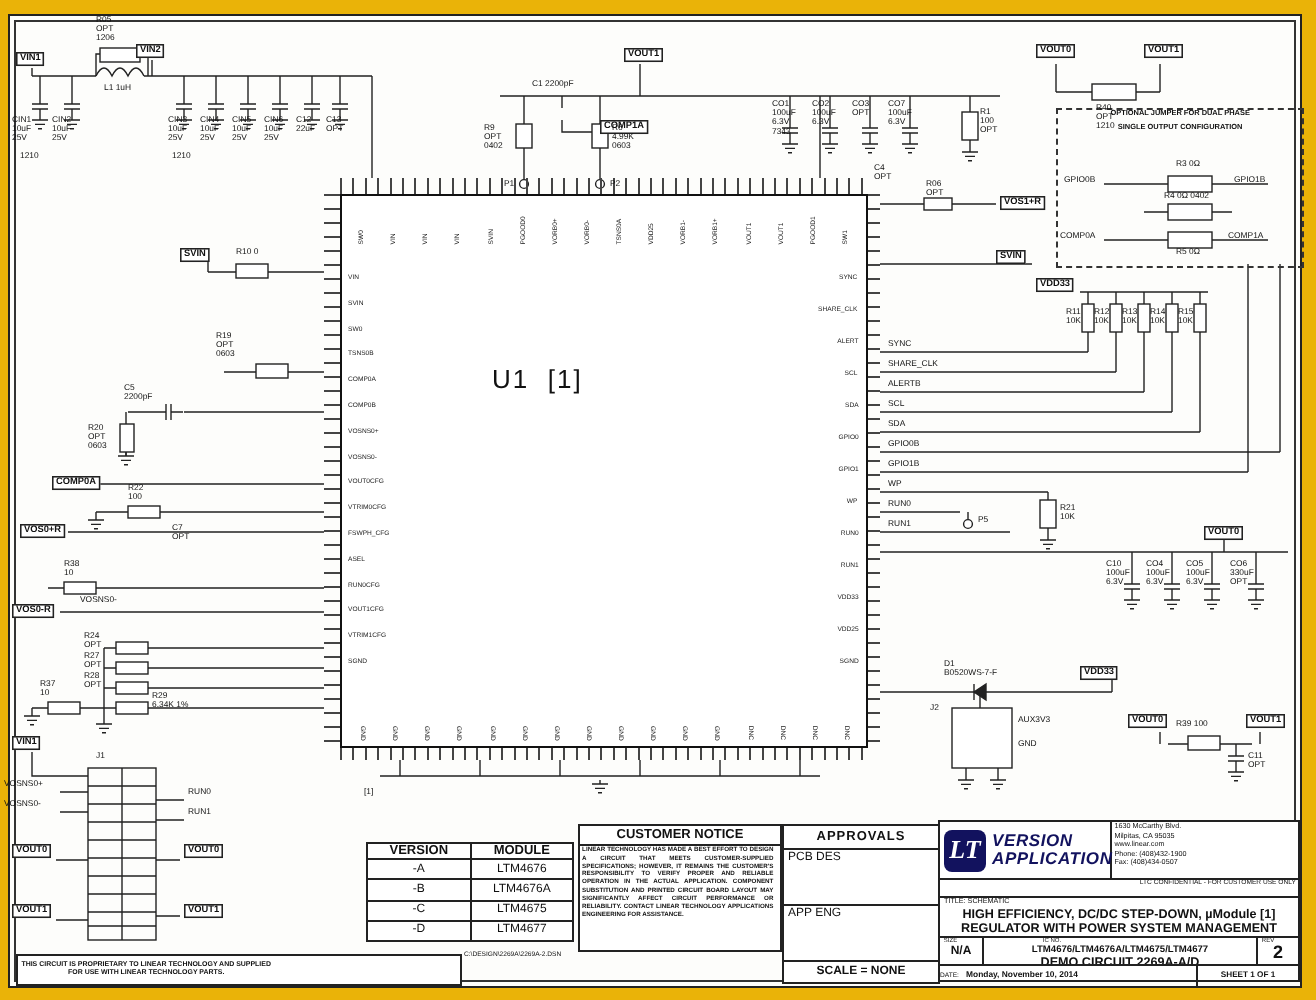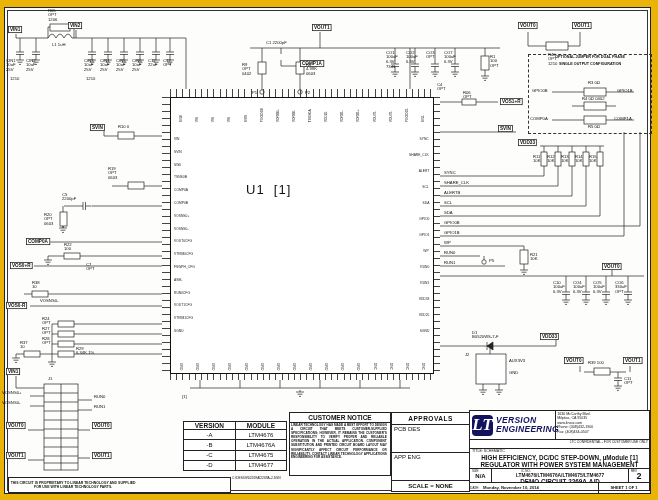--- a/index.html
+++ b/index.html
@@ -46,21 +46,21 @@
   .prop span{font-size:6px;transform:scale(.58);transform-origin:0 50%;width:375px;font-weight:700;line-height:1.1;text-align:center;}
   
   .appr{position:absolute;left:391px;top:412px;width:77px;height:78px;border:1px solid #222;background:#fff;display:flex;flex-direction:column;}
   .appr .ah{font-size:6.5px;font-weight:700;text-align:center;border-bottom:1px solid #222;padding:2px 0;letter-spacing:.5px;}
   .appr .arow{flex:1;border-bottom:1px solid #222;font-size:6px;padding:1px 2px;}
   .appr .afoot{font-size:6px;text-align:center;padding:2px 0;font-weight:700;}
   
   .tblock{position:absolute;left:469px;top:410px;width:181px;height:81px;border:1.2px solid #222;background:#fff;font-size:6px;box-sizing:border-box;}
   .tb-r1{display:flex;height:28px;border-bottom:1px solid #222;}
   .logo-cell{width:86px;display:flex;align-items:center;gap:3px;padding:1px 2px;border-right:1px solid #222;box-sizing:border-box;}
-  .lt-mark{width:21px;height:21px;background:#12125e;color:#fff;font-weight:700;font-style:italic;display:flex;align-items:center;justify-content:center;font-size:17px;border-radius:4px;font-family:"Liberation Serif",serif;flex:none;}
+  .lt-mark{width:21px;height:21px;background:#12125e;color:#fff;font-weight:700;font-style:italic;display:flex;align-items:center;justify-content:center;font-size:13px;border-radius:4px;font-family:"Liberation Serif",serif;flex:none;}
   .lt-name{display:flex;flex-direction:column;font-weight:700;font-style:italic;font-size:8.5px;line-height:1.05;color:#12125e;letter-spacing:.3px;}
   .addr{flex:1;overflow:hidden;}
   .addr span{display:block;font-size:6px;transform:scale(.6);transform-origin:0 0;width:158px;line-height:1.25;padding:1px 2px;white-space:pre-line;}
   .tb-conf{height:8px;border-bottom:1px solid #222;overflow:hidden;}
   .tb-conf span{display:block;font-size:6px;transform:scale(.55);transform-origin:100% 0;text-align:right;padding-right:2px;}
   .tb-title{height:20px;border-bottom:1px solid #222;padding:0 2px;overflow:hidden;box-sizing:border-box;}
   .tb-title .tlab{font-size:6px;transform:scale(.6);transform-origin:0 0;height:5px;}
   .tb-title .tline{font-size:6.3px;font-weight:700;text-align:center;line-height:1.15;}
   .tb-mid{height:13px;display:flex;border-bottom:1px solid #222;}
   .cell-lab{font-size:6px;transform:scale(.5);transform-origin:0 0;height:3.5px;white-space:nowrap;}
@@ -486,21 +486,21 @@
       </div>
     <div class="afoot">SCALE = NONE</div>
   </div>
 
   <div class="tblock">
     <div class="tb-r1">
       <div class="logo-cell">
         <div class="lt-mark">LT</div>
         <div class="lt-name">
           <span>VERSION</span>
-          <span>ENGINEERING</span>
+          <span>APPLICATION</span>
         </div>
       </div>
       <div class="addr">
         <span>1630 McCarthy Blvd.
 Milpitas, CA 95035
 www.linear.com
 Phone: (408)432-1900
 Fax: (408)434-0507</span>
       </div>
     </div>

